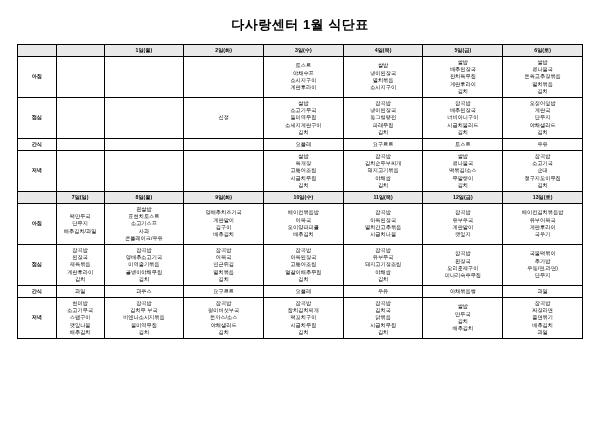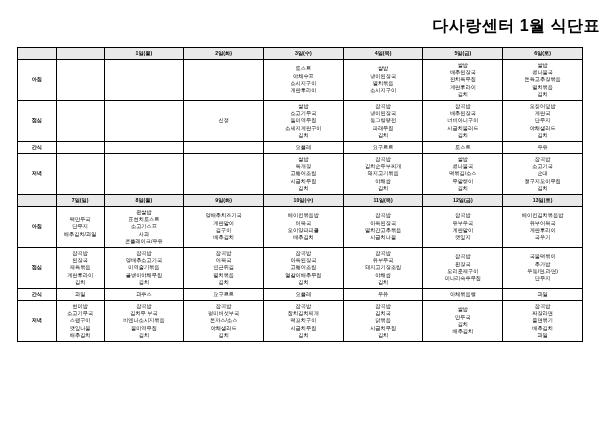--- a/index.html
+++ b/index.html
@@ -15,22 +15,22 @@
     overflow: hidden;
   }
   .page {
     width: 600px;
     height: 422px;
     position: relative;
     box-sizing: border-box;
     padding: 0;
   }
   .title {
-    text-align: right;
-    font-size: 16px;
+    text-align: center;
+    font-size: 13px;
     font-weight: bold;
     letter-spacing: 0.5px;
     padding-top: 16px;
     padding-bottom: 10px;
   }
   table.menu {
     border-collapse: collapse;
     table-layout: fixed;
     width: 566px;
     margin: 0 auto;

